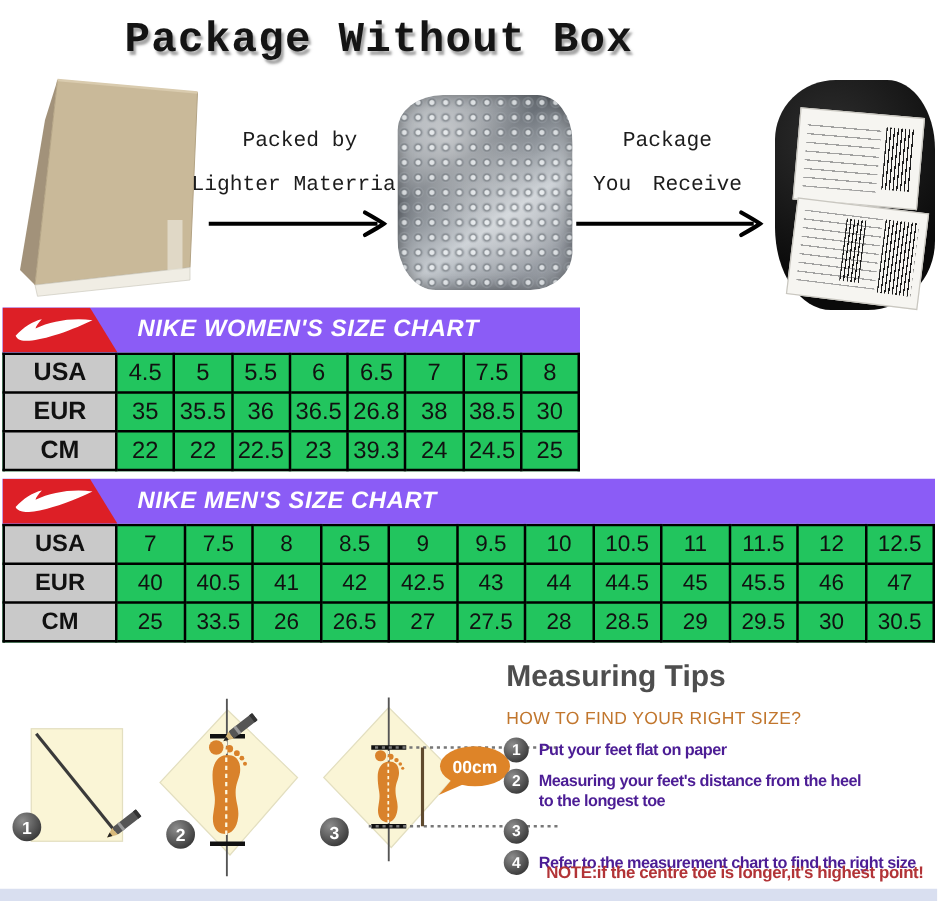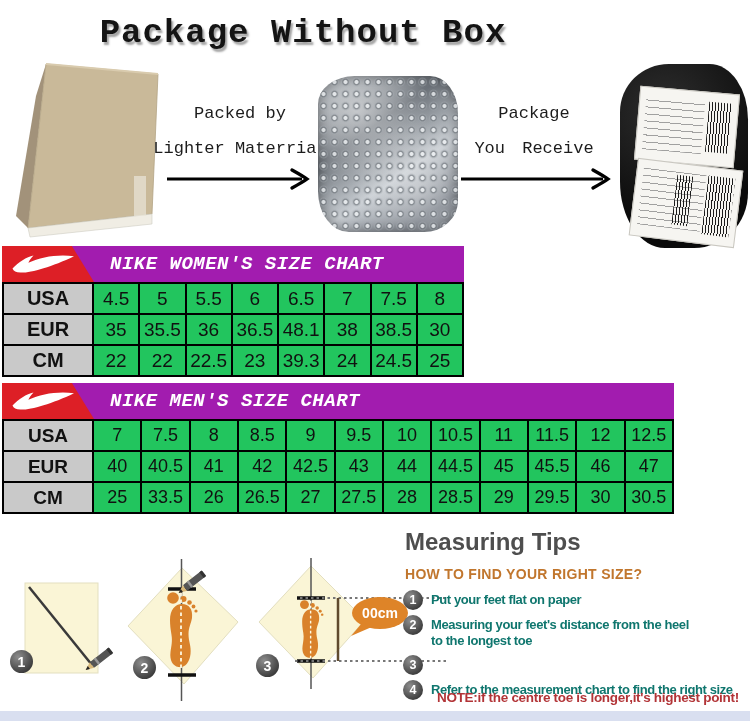--- a/index.html
+++ b/index.html
@@ -44,22 +44,22 @@
   .label-lines{position:absolute;left:6%;top:10%;width:60%;height:76%;
     background:repeating-linear-gradient(0deg,#8b8b8b 0 1px,transparent 1px 7px);opacity:.8;}
   .barcode{position:absolute;background:repeating-linear-gradient(90deg,#1c1c1c 0 1px,transparent 1px 3px);}
   .bc1{right:6%;top:12%;width:24%;height:70%;}
   .bc2{right:6%;top:10%;width:26%;height:78%;}
   .bc3{left:38%;top:14%;width:16%;height:66%;}
 
   
   .chart{position:absolute;background:#fff;}
   .womens{left:2px;top:246px;width:462px;}
-  .mens{left:2px;top:383px;width:672px;}
-  .chart-header{position:relative;height:36px;background:#a21caf;font-family:Liberation Mono, monospace;}
+  .mens{left:2px;top:383px;width:746px;}
+  .chart-header{position:relative;height:36px;background:#8b5cf6;}
   .nike-badge{position:absolute;left:0;top:0;width:92px;height:36px;background:#dd1f26;
     clip-path:polygon(0 0,76% 0,100% 100%,0 100%);}
   .nike-badge svg{position:absolute;left:8px;top:7px;}
   .chart-title{color:#ffffff;font-style:italic;font-weight:bold;font-size:19px;
     line-height:36px;padding-left:108px;letter-spacing:.5px;white-space:nowrap;}
   table.size-table{border-collapse:collapse;width:100%;table-layout:fixed;background:#22c55e;}
   .size-table td{border:2px solid #000;text-align:center;vertical-align:middle;height:29px;
     padding:0;color:#111;}
   .size-table td.label-cell{width:88px;background:#c9c9c9;font-weight:600;}
   .womens .size-table td{font-size:19px;}
@@ -74,28 +74,28 @@
   .d3{left:250px;top:556px;}
   .paper{fill:#faf5d6;stroke:#e3dfc0;stroke-width:1;}
   .diag-badge{position:absolute;width:23px;height:23px;border-radius:50%;
     background:radial-gradient(circle at 35% 30%, #8d8d8d, #3c3c3c 75%);
     color:#fff;font-size:14px;font-weight:bold;display:flex;align-items:center;justify-content:center;}
   .b1{left:10px;top:650px;}
   .b2{left:133px;top:656px;}
   .b3{left:256px;top:654px;}
 
   .tips-heading{position:absolute;left:405px;top:528px;font-size:24px;font-weight:bold;color:#4e4e4e;}
-  .tips-subheading{position:absolute;left:405px;top:566px;font-size:14px;font-weight:bold;
+  .tips-subheading{position:absolute;left:405px;top:566px;font-size:14px;font-weight:normal;
     color:#c1762d;letter-spacing:.3px;}
   .tips-steps{position:absolute;left:403px;top:590px;width:347px;}
   .tip-item{display:flex;align-items:flex-start;margin-bottom:5px;min-height:20px;}
   .step-badge{flex:0 0 20px;width:20px;height:20px;border-radius:50%;margin-right:8px;margin-top:0;
     background:radial-gradient(circle at 35% 30%, #8d8d8d, #3c3c3c 75%);
     color:#fff;font-size:12.5px;font-weight:bold;display:flex;align-items:center;justify-content:center;}
-  .tip-text{font-size:13px;font-weight:bold;color:#0f766e;line-height:1.25;
+  .tip-text{font-size:13px;font-weight:bold;color:#4c1d95;line-height:1.25;
     letter-spacing:-0.4px;white-space:pre-line;padding-top:2px;}
   .tips-note{position:absolute;left:437px;top:690px;font-size:13.5px;font-weight:bold;
     color:#b23437;letter-spacing:-0.3px;white-space:nowrap;}
 
   .footer-strip{position:absolute;left:0;top:711px;width:750px;height:10px;background:#d9dff0;}
 </style>
 </head>
 <body>
 
 <div id="canvas">
@@ -167,21 +167,21 @@
             <td>7</td>
             <td>7.5</td>
             <td>8</td>
           </tr>
           <tr>
             <td class="label-cell">EUR</td>
             <td>35</td>
             <td>35.5</td>
             <td>36</td>
             <td>36.5</td>
-            <td>48.1</td>
+            <td>26.8</td>
             <td>38</td>
             <td>38.5</td>
             <td>30</td>
           </tr>
           <tr>
             <td class="label-cell">CM</td>
             <td>22</td>
             <td>22</td>
             <td>22.5</td>
             <td>23</td>

